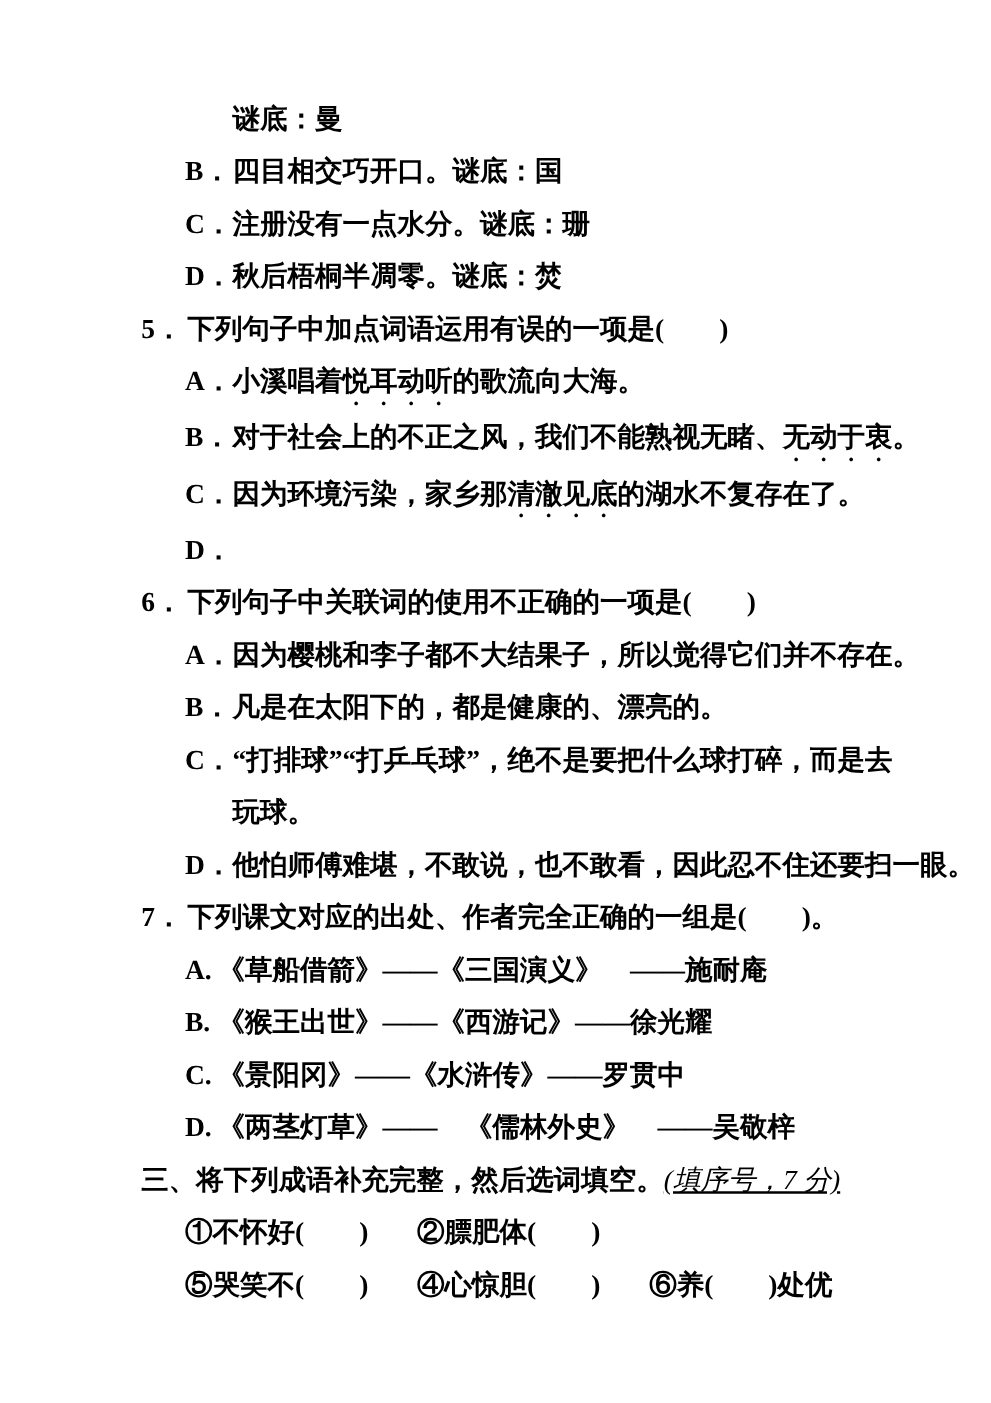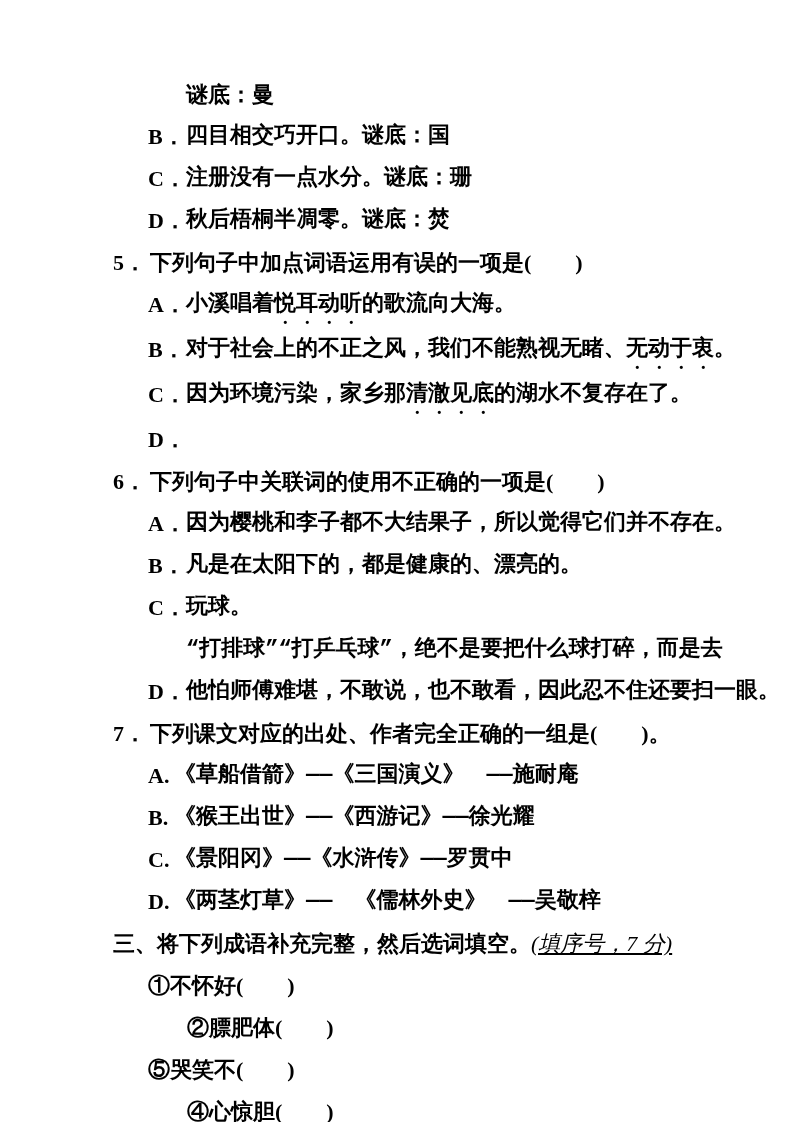--- a/index.html
+++ b/index.html
@@ -23,21 +23,21 @@
     height: 1122px;
   }
   .line { line-height: 42px; }
 
   
   .cont { margin-left: 186px; white-space: nowrap; }
 
   
   .opt { margin-left: 148px; display: flex; }
   .opt-label { flex: none; width: 38px; white-space: nowrap; }
-  .opt-text { flex: none; white-space: nowrap; font-family: Liberation Mono, monospace; }
+  .opt-text { flex: none; white-space: nowrap; }
   .q7 .opt-label { width: 26px; }
 
   
   .stem { margin-left: 113px; display: flex; }
   .stem-label { flex: none; width: 37px; white-space: nowrap; }
   .stem-text { flex: none; white-space: nowrap; }
 
   
   .em-dots {
     -webkit-text-emphasis: filled dot;
@@ -49,21 +49,21 @@
 
   
   .sec-head { margin-left: 113px; white-space: nowrap; }
   .sec-note {
     font-weight: 400;
     font-style: italic;
     text-decoration: underline;
   }
 
   
-  .idiom-row { margin-left: 148px; display: flex; flex-direction: column; }
+  .idiom-row { margin-left: 148px; display: flex; }
   .idiom-item { flex: none; white-space: nowrap; }
   .idiom-item + .idiom-item { margin-left: 39px; }
 </style>
 </head>
 <body>
 
 <div class="page">
 
   <div class="line cont">谜底：曼</div>
 
@@ -108,22 +108,22 @@
     <span class="opt-label">A．</span>
     <span class="opt-text">因为樱桃和李子都不大结果子，所以觉得它们并不存在。</span>
   </div>
   <div class="line opt">
     <span class="opt-label">B．</span>
     <span class="opt-text">凡是在太阳下的，都是健康的、漂亮的。</span>
   </div>
   <div class="opt">
     <span class="opt-label line">C．</span>
     <span class="opt-text">
+      <span class="line" style="display:block">“打排球”“打乒乓球”，绝不是要把什么球打碎，而是去</span>
       <span class="line" style="display:block">玩球。</span>
-      <span class="line" style="display:block">“打排球”“打乒乓球”，绝不是要把什么球打碎，而是去</span>
     </span>
   </div>
   <div class="line opt">
     <span class="opt-label">D．</span>
     <span class="opt-text">他怕师傅难堪，不敢说，也不敢看，因此忍不住还要扫一眼。</span>
   </div>
 
   <div class="line stem">
     <span class="stem-label">7．</span>
     <span class="stem-text">下列课文对应的出处、作者完全正确的一组是(　　)。</span>

